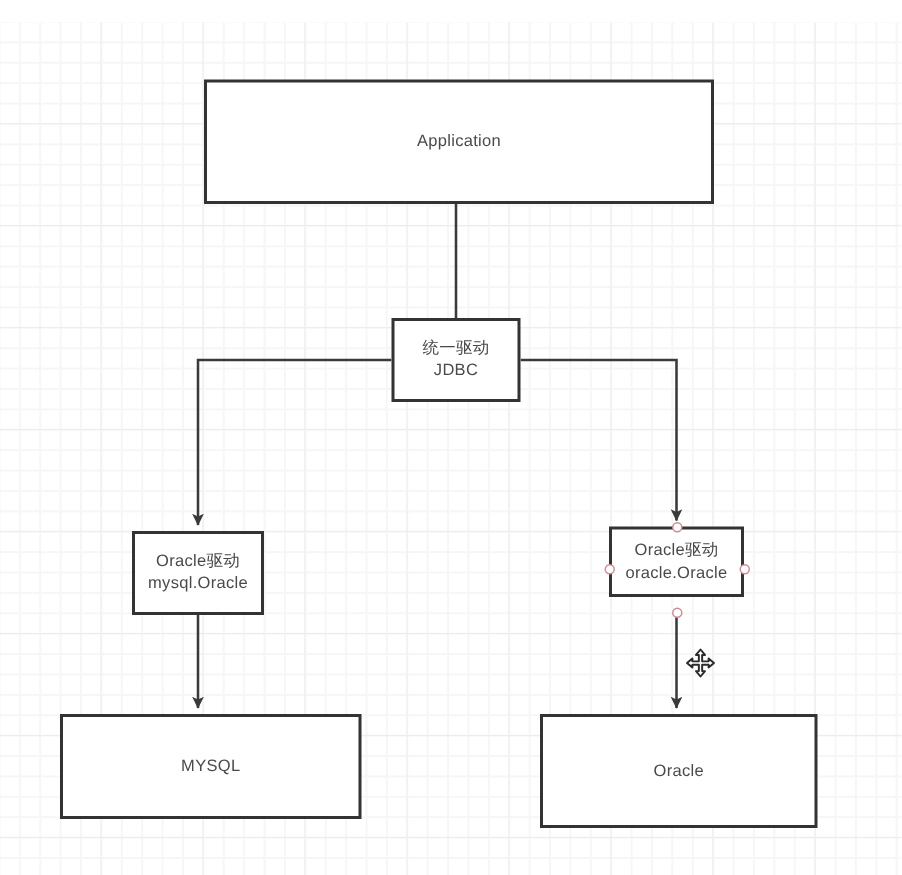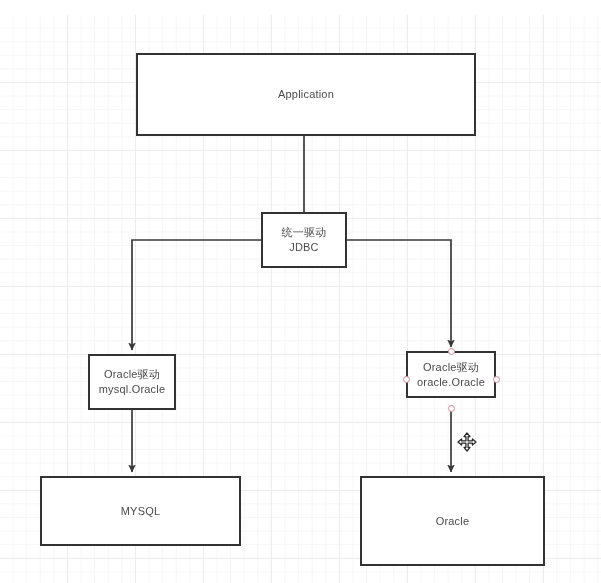--- a/index.html
+++ b/index.html
@@ -105,21 +105,21 @@
 
   <div class="node" id="n-oracle-driver" style="left: 406px; top: 336px; width: 90px; height: 47px; border-color: rgb(51, 51, 51); background: rgb(255, 255, 255); color: rgb(74, 74, 74);">
     <span>Oracle驱动</span>
     <span class="line2">oracle.Oracle</span>
   </div>
 
   <div class="node" id="n-mysql-db" style="left: 40px; top: 461px; width: 201px; height: 70px; border-color: rgb(51, 51, 51); background: rgb(255, 255, 255); color: rgb(74, 74, 74);">
     <span>MYSQL</span>
   </div>
 
-  <div class="node" id="n-oracle-db" style="left: 360px; top: 461px; width: 185px; height: 90px; border-color: rgb(51, 51, 51); background: rgb(255, 255, 255); color: rgb(74, 74, 74);">
+  <div class="node" id="n-oracle-db" style="left: 360px; top: 461px; width: 185px; height: 76px; border-color: rgb(51, 51, 51); background: rgb(255, 255, 255); color: rgb(74, 74, 74);">
     <span>Oracle</span>
   </div>
 
   <div class="handle" id="h-top" style="left: 448px; top: 333px; border-color: rgb(208, 138, 150);"></div>
   <div class="handle" id="h-left" style="left: 403px; top: 361px; border-color: rgb(208, 138, 150);"></div>
   <div class="handle" id="h-right" style="left: 493px; top: 361px; border-color: rgb(208, 138, 150);"></div>
   <div class="handle" id="h-bottom" style="left: 448px; top: 390px; border-color: rgb(208, 138, 150);"></div>
 
   <svg class="move-cursor" id="cursor" viewBox="0 0 20 20" style="left: 457px; top: 417px;">
     <path d="M10 1 L13 4.6 L11.1 4.6 L11.1 8.9 L15.4 8.9 L15.4 7 L19 10 L15.4 13 L15.4 11.1 L11.1 11.1 L11.1 15.4 L13 15.4 L10 19 L7 15.4 L8.9 15.4 L8.9 11.1 L4.6 11.1 L4.6 13 L1 10 L4.6 7 L4.6 8.9 L8.9 8.9 L8.9 4.6 L7 4.6 Z" fill="#ffffff" stroke="#2b2b2b" stroke-width="1.3" stroke-linejoin="round"></path>

